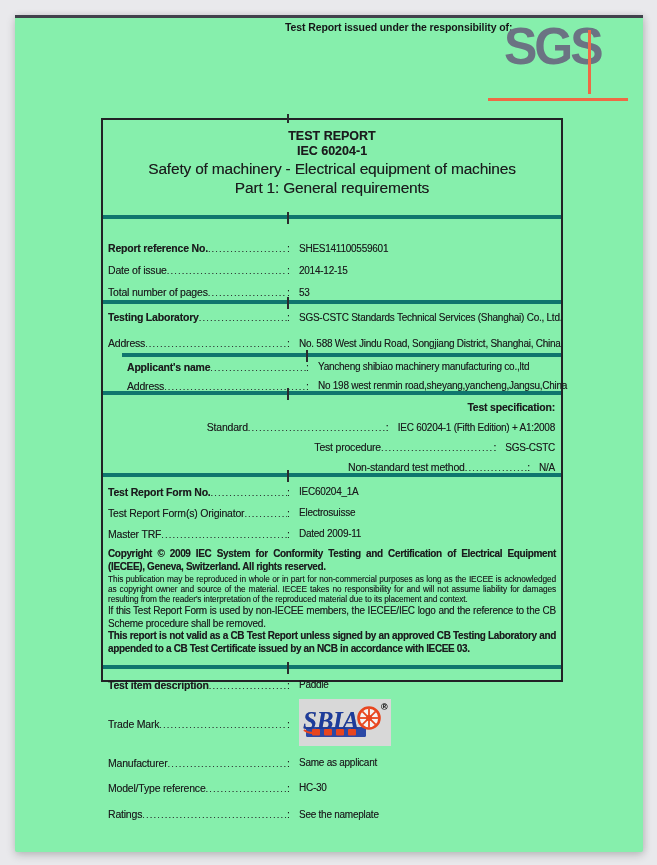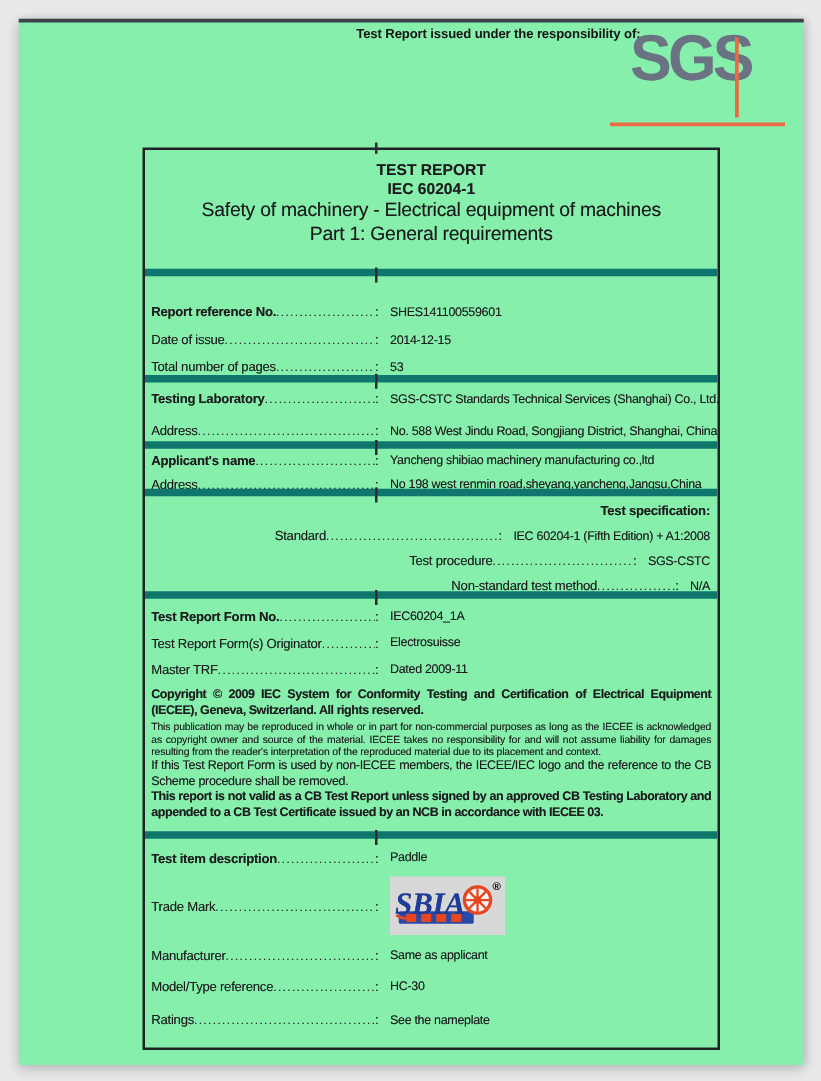--- a/index.html
+++ b/index.html
@@ -11,45 +11,45 @@
   .page-topline { position:absolute; left:0; top:0; width:100%; height:3px; background:#41414b; }
   .issued-note { position:absolute; left:270px; top:6px; font-size:10.5px; font-weight:bold;
     letter-spacing:-0.1px; color:#151517; }
   
   .sgs-logo { position:absolute; left:473px; top:6px; width:150px; height:95px; }
   .sgs-text { position:absolute; left:16px; top:-4px; font-size:50px; font-weight:bold;
     letter-spacing:-3px; color:#6b7383; transform:scaleY(1.04); }
   .sgs-hline { position:absolute; left:0; top:77px; width:140px; height:2.5px; background:#ee6a45; }
   .sgs-vline { position:absolute; left:100px; top:9px; width:2.5px; height:64px; background:#ee6a45; }
   
-  .doc-table { position:absolute; left:99px; top:103px; width:462px; height:722px;
+  .doc-table { position:absolute; left:86px; top:103px; width:462px; height:564px;
     border:2px solid #222226; font-size:10.5px;
     text-shadow:0 0 0.4px rgba(20,20,20,.45); }
   .doc-table::after { content:""; position:absolute; left:184px; top:-6px; width:1.5px; height:9px; background:#2b2b2e; }
-  .sec { position:relative; border-top:6px solid #0f766e; }
+  .sec { position:relative; border-top:4px solid #0f766e; }
   .sec.first { border-top:none; }
   .sec.tick::before { content:""; position:absolute; left:184px; top:-7px; width:1.5px; height:12px; background:#2b2b2e; }
   
   .title-block { height:95px; text-align:center; padding-top:9px; }
   .t-small { font-size:12.5px; font-weight:bold; line-height:15px; }
   .t-big   { font-size:15.5px; font-weight:normal; line-height:19px; letter-spacing:-0.2px; }
   
   .row { display:flex; align-items:center; padding:0 6px 0 5px; }
   .lblwrap { display:flex; align-items:baseline; flex:0 0 182px; width:182px; overflow:hidden; }
   .lbl { white-space:nowrap; letter-spacing:-0.2px; }
   .lbl.b { font-weight:bold; }
   .leader { flex:1 1 auto; overflow:hidden; white-space:nowrap; }
   .leader::after { content:"........................................................................................";
     font-size:9.5px; letter-spacing:1.1px; color:#2c2c2f; }
   .colon::after { content:":"; }
   .val { margin-left:9px; white-space:nowrap; font-size:10px; letter-spacing:-0.25px; }
   .sec-a { height:85px; padding-top:18px; }
   .sec-a .row { height:22px; }
   .sec-b { height:53px; } .sec-b .row { height:26px; }
-  .sec-c { height:38px; } .sec-c .row { height:19px; }
+  .sec-c { height:38px;margin-left:19px; } .sec-c .row { height:19px; }
   .sec-d { height:82px; padding-top:2px; } .sec-d .row { height:20px;justify-content:flex-end; }
   .sec-e { height:192px; padding-top:4px; } .sec-e .row { height:21px; }
   .sec-f { height:161px; padding-top:3px; }
   .sec-f .row { height:25px; }
   .sec-f .row.row-tm { height:53px; }
   .sec-f .row.row-last { height:28px; }
   
   .legal { padding:4px 5px 0 5px; }
   .cp-bold { font-weight:bold; font-size:10px; line-height:12.5px; letter-spacing:-0.35px; text-align:justify; }
   .cp-small { font-size:8.3px; line-height:10px; letter-spacing:-0.1px; text-align:justify; margin-top:1px; }

